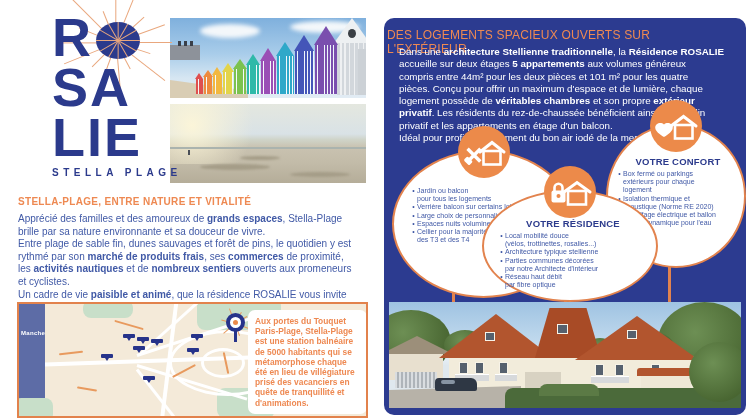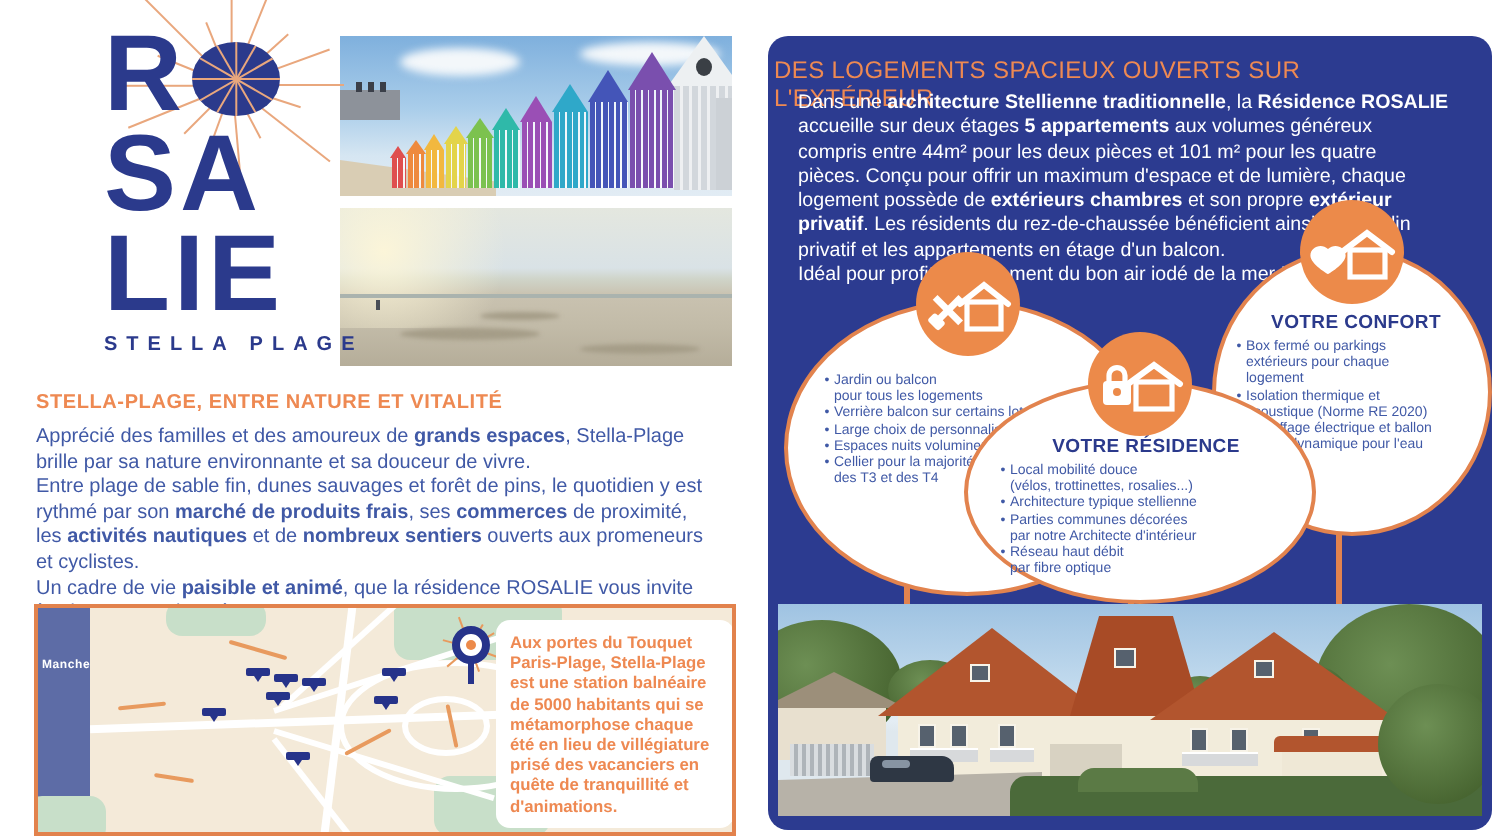--- a/index.html
+++ b/index.html
@@ -250,21 +250,21 @@
 quête de tranquillité et
 d'animations.</div>
 </div>
 
 <div class="abs right-panel">
   <div class="rp-heading">DES LOGEMENTS SPACIEUX OUVERTS SUR L'EXTÉRIEUR</div>
   <div class="rp-para pre"><span>Dans une </span><span class="b">architecture Stellienne traditionnelle</span><span>, la </span><span class="b">Résidence ROSALIE</span><span>
 accueille sur deux étages </span><span class="b">5 appartements</span><span> aux volumes généreux
 compris entre 44m² pour les deux pièces et 101 m² pour les quatre
 pièces. Conçu pour offrir un maximum d'espace et de lumière, chaque
-logement possède de </span><span class="b">extérieurs chambres</span><span> et son propre </span><span class="b">extérieur
+logement possède de </span><span class="b">véritables chambres</span><span> et son propre </span><span class="b">extérieur
 privatif</span><span>. Les résidents du rez-de-chaussée bénéficient ainsi d'un jardin
 privatif et les appartements en étage d'un balcon.
 Idéal pour profiter pleinement du bon air iodé de la mer !</span></div>
 
   <div class="string" style="left:68px;top:258px;height:26px;"></div>
   <div class="string" style="left:180px;top:262px;height:22px;"></div>
   <div class="string" style="left:284px;top:228px;height:56px;"></div>
 
   <div class="bubble bubble-appart">
     <span class="icon">

